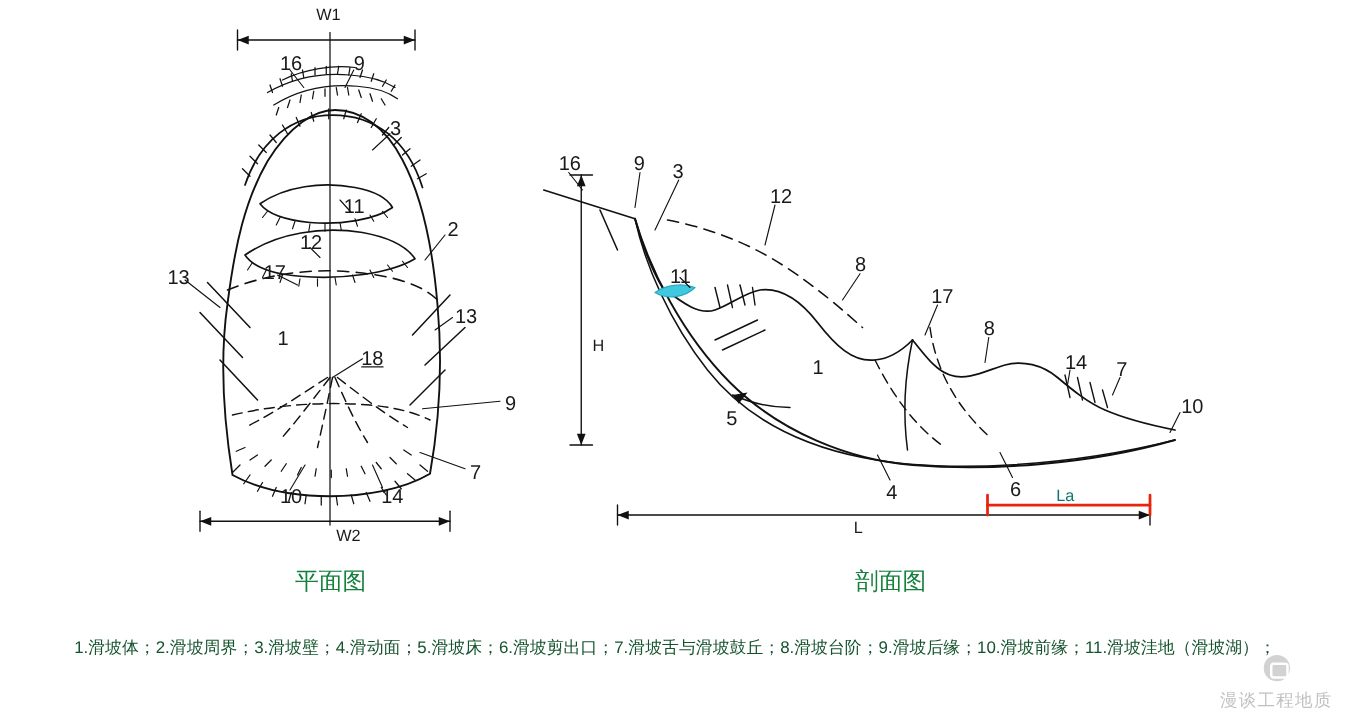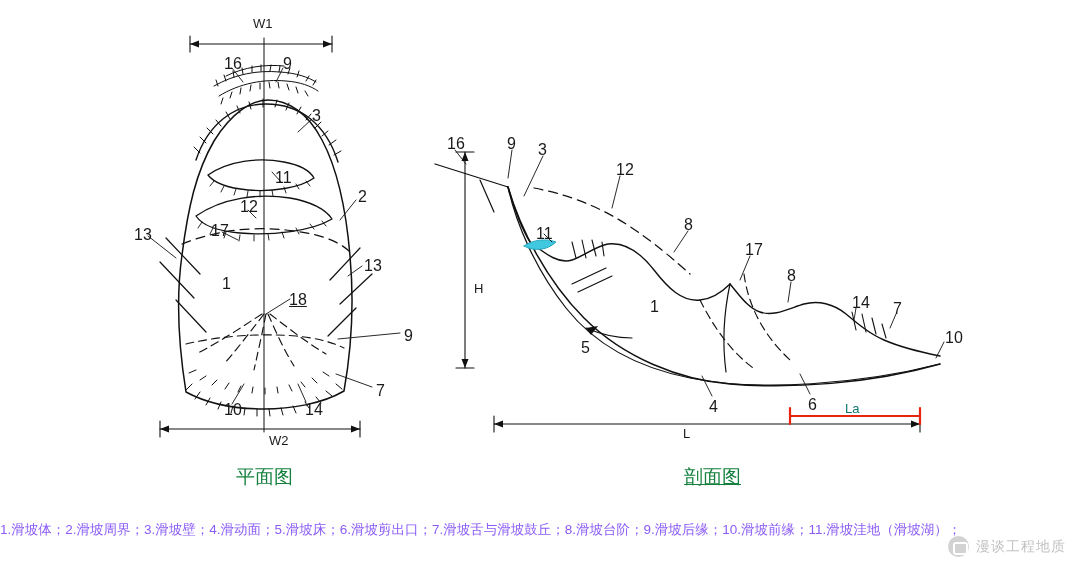--- a/index.html
+++ b/index.html
@@ -4,53 +4,55 @@
 <style>
   html,body{margin:0;padding:0;}
   body{
     width:1080px;height:576px;
     background:#ffffff;
     font-family:"Liberation Sans","DejaVu Sans",sans-serif;
     color:#111;
     position:relative;
     overflow:hidden;
   }
-  #diagram-root{position:absolute;left:0;top:12px;width:1080px;height:544px;}
+  #diagram-root{position:absolute;left:0;top:0;width:1080px;height:544px;}
   svg.figure{position:absolute;left:0;top:0;width:1080px;height:576px;}
   .lbl{
     position:absolute;
     font-size:16px;
     color:#1a1a1a;
     white-space:nowrap;
     line-height:1;
   }
   .lbl.big{font-size:13px;}
   .caption{
     position:absolute;
     font-size:19px;
     color:#15803d;
     white-space:nowrap;
   }
   .legend{
     position:absolute;
     left:0;top:505px;
     width:1080px;
+    text-align:center;
     font-size:13.5px;
     line-height:25px;
-    color:#8b5cf6;
+    color:#14532d;
   }
   .legend div{white-space:nowrap;}
   .wm{
     position:absolute;
     right:14px;
     top:524px;
     display:flex;
     align-items:center;
     gap:7px;
     opacity:.62;
+    flex-direction:column;
   }
   .wm .wm-circle{
     width:21px;height:21px;border-radius:50%;
     background:#b7b7b7;
     position:relative;
     flex:0 0 auto;
   }
   .wm .wm-circle:after{
     content:"";position:absolute;left:5px;top:6px;
     width:11px;height:9px;border:2px solid #fff;border-radius:3px;
@@ -293,21 +295,21 @@
   <div class="lbl" style="left:745px;top:230px;">17</div>
   <div class="lbl" style="left:787px;top:256px;">8</div>
   <div class="lbl" style="left:852px;top:283px;">14</div>
   <div class="lbl" style="left:893px;top:289px;">7</div>
   <div class="lbl" style="left:945px;top:318px;">10</div>
   <div class="lbl" style="left:650px;top:287px;">1</div>
   <div class="lbl" style="left:581px;top:328px;">5</div>
   <div class="lbl" style="left:709px;top:387px;">4</div>
   <div class="lbl" style="left:808px;top:385px;">6</div>
 
-  <div class="caption" style="left:684px;top:452px;text-decoration:underline;">剖面图</div>
+  <div class="caption" style="left:684px;top:452px;">剖面图</div>
 
   <div class="legend">
     <div>1.滑坡体；2.滑坡周界；3.滑坡壁；4.滑动面；5.滑坡床；6.滑坡剪出口；7.滑坡舌与滑坡鼓丘；8.滑坡台阶；9.滑坡后缘；10.滑坡前缘；11.滑坡洼地（滑坡湖）；</div>
   </div>
 
   <div class="wm">
     <span class="wm-circle"></span>
     <span class="wm-text">漫谈工程地质</span>
   </div>
 

